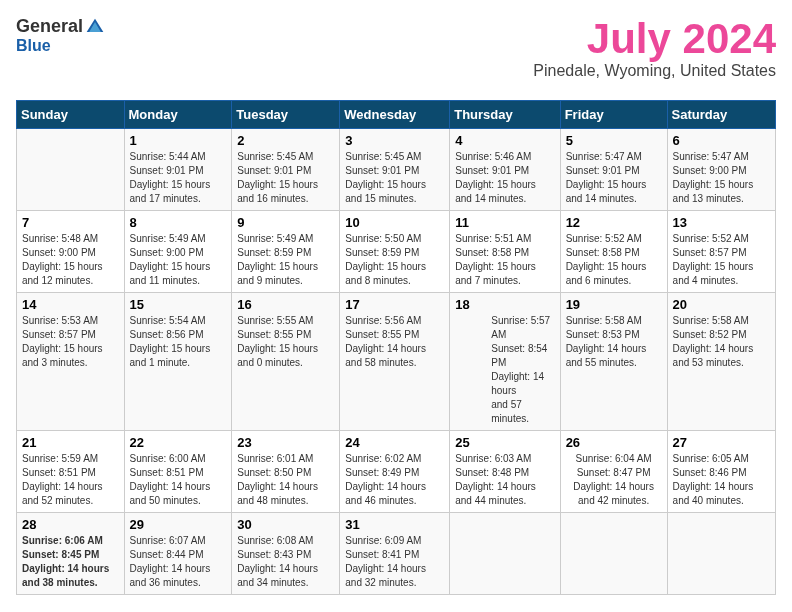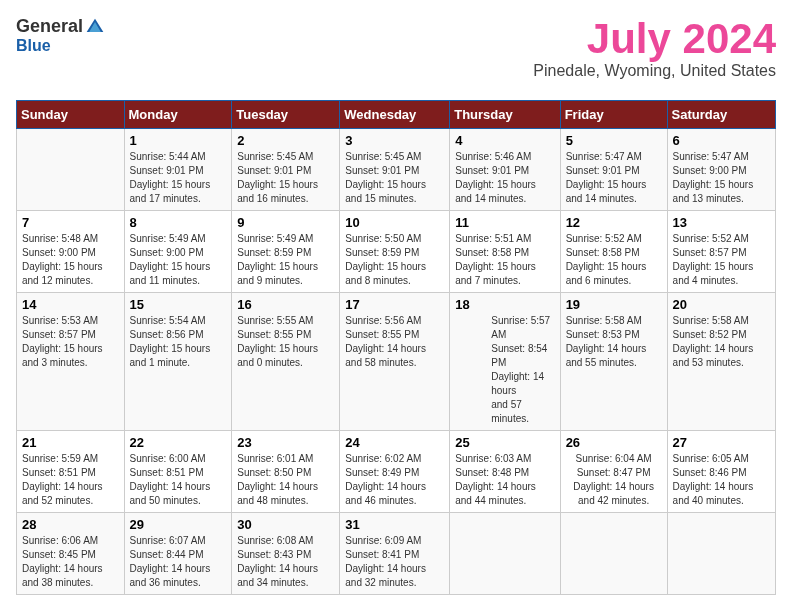--- a/index.html
+++ b/index.html
@@ -52,21 +52,21 @@
     .location {
       font-size: 16px;
       color: #444;
     }
     table {
       width: 100%;
       border-collapse: collapse;
       font-size: 10.5px;
     }
     thead tr th {
-      background-color: #7f1d1d;
+      background-color: #0c4a6e;
       color: #fff;
       padding: 6px 4px;
       text-align: left;
       font-size: 13px;
       font-weight: bold;
       border: 1px solid #1a5fa8;
     }
     tbody tr td {
       border: 1px solid #ccc;
       vertical-align: top;
@@ -319,21 +319,21 @@
           <span class="day-num">27</span>
           <div class="cell-info" style="white-space: pre-line;">Sunrise: 6:05 AM
 Sunset: 8:46 PM
 Daylight: 14 hours
 and 40 minutes.</div>
         </td>
       </tr>
       <tr>
         <td>
           <span class="day-num">28</span>
-          <div class="cell-info" style="white-space: pre-line;">Sunrise: 6:06 AM
+          <div class="cell-info" style="white-space: pre-line; font-weight: bold;">Sunrise: 6:06 AM
 Sunset: 8:45 PM
 Daylight: 14 hours
 and 38 minutes.</div>
         </td>
         <td>
           <span class="day-num">29</span>
           <div class="cell-info" style="white-space: pre-line;">Sunrise: 6:07 AM
 Sunset: 8:44 PM
 Daylight: 14 hours
 and 36 minutes.</div>

